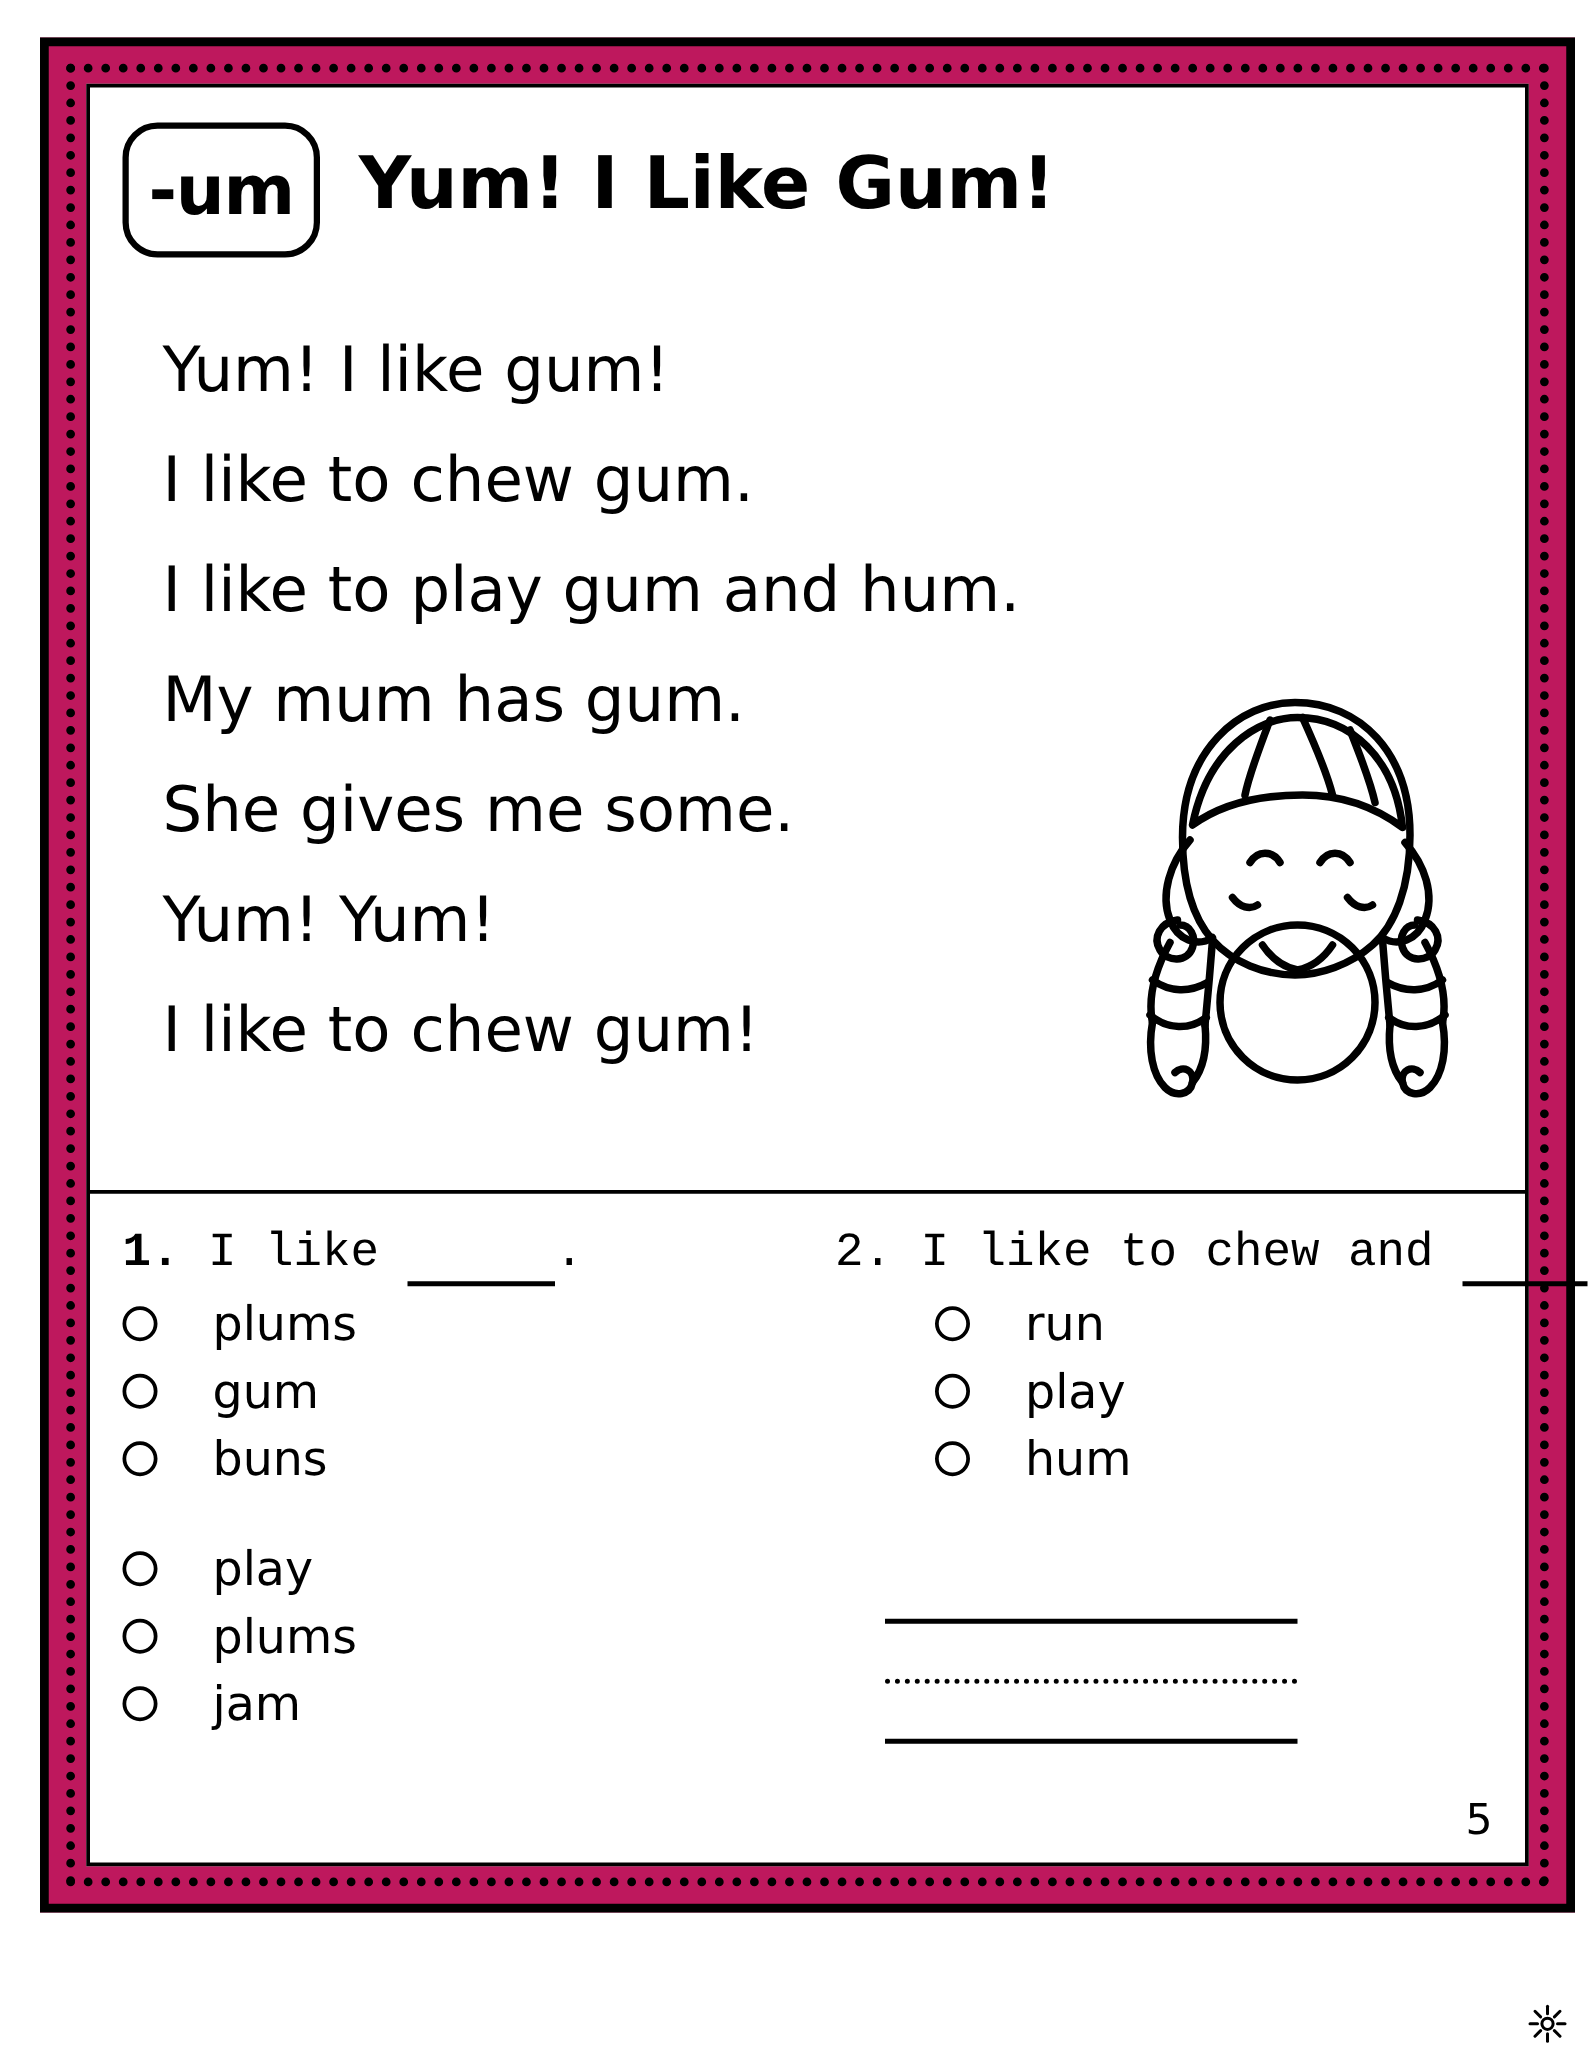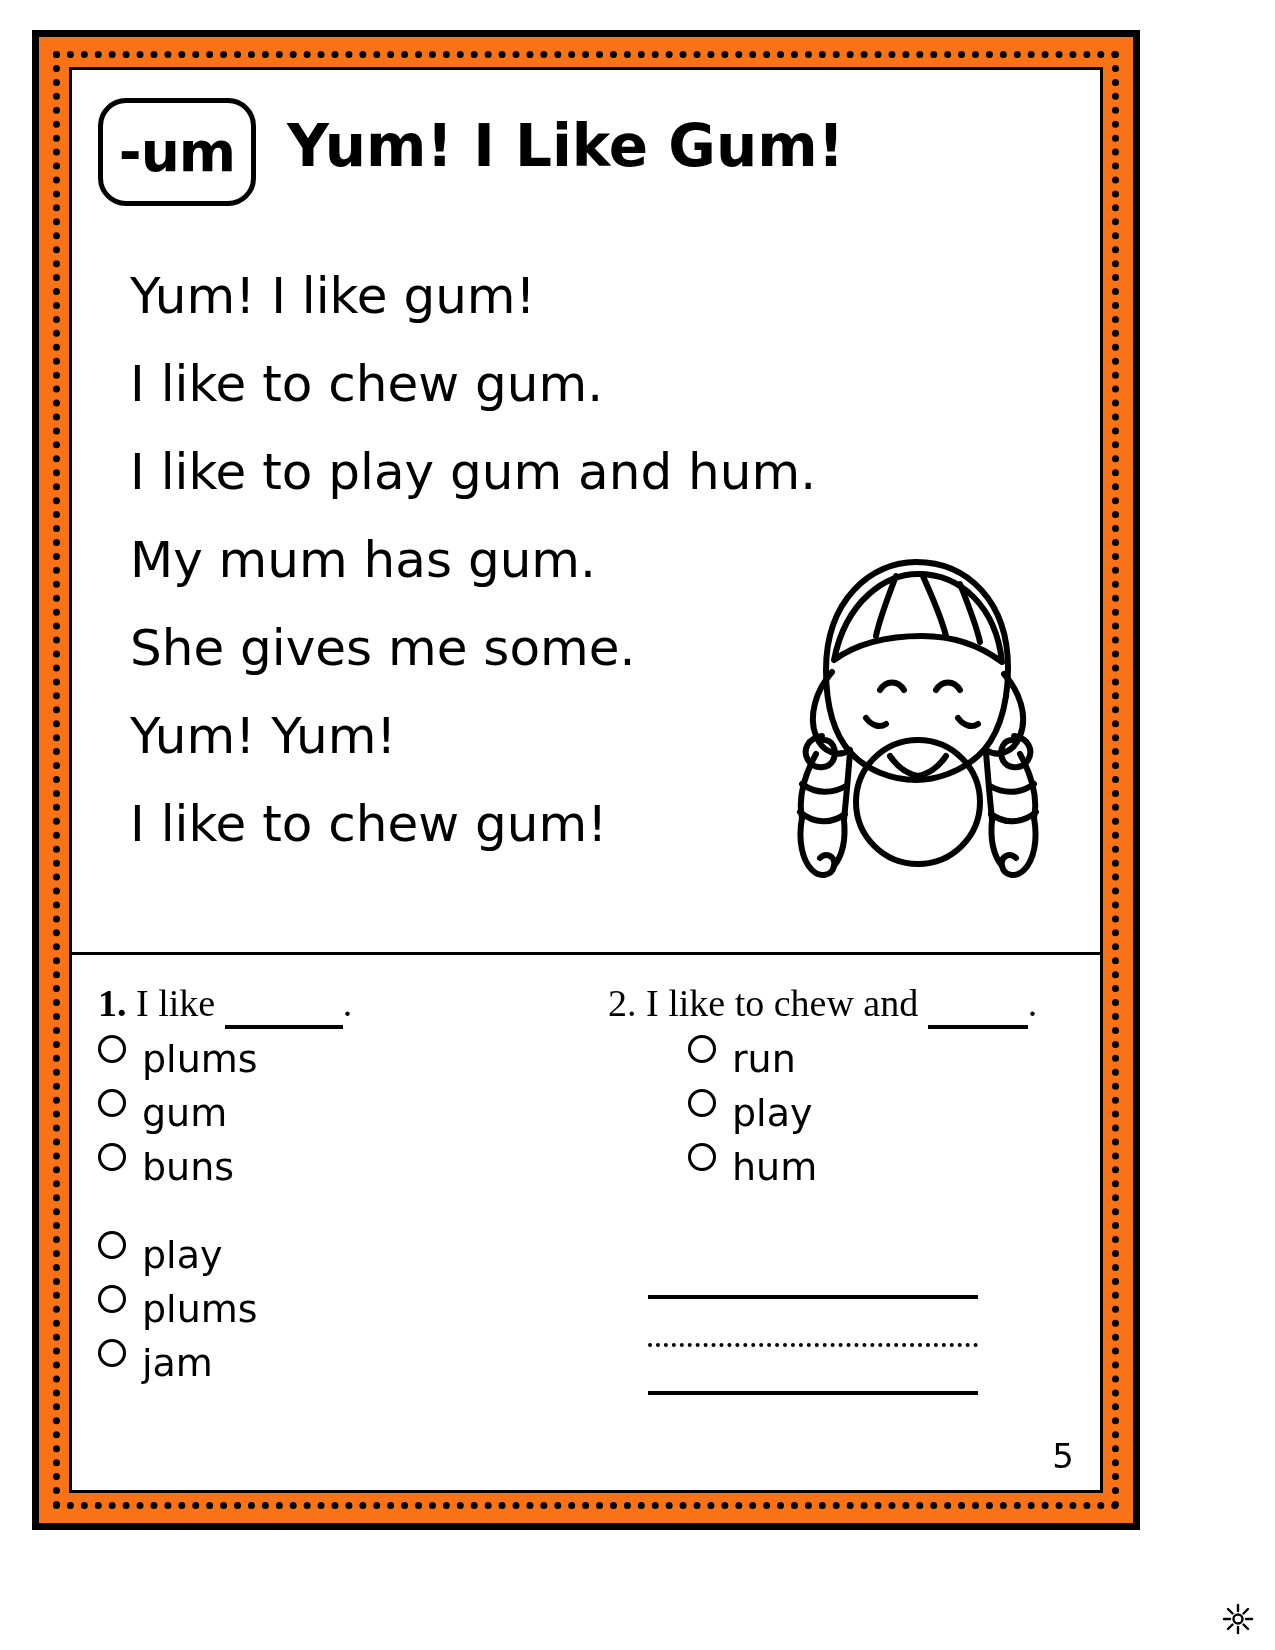--- a/index.html
+++ b/index.html
@@ -14,25 +14,25 @@
     color: #000000;
     position: relative;
     overflow: hidden;
   }
 
   
   .page {
     position: absolute;
     left: 32px;
     top: 30px;
-    width: 1108px;
+    width: 1228px;
     height: 1500px;
     border: 7px solid #000;
     box-sizing: border-box;
-    background: #f97316;
+    background: #be185d;
   }
   .dotted-frame {
     position: absolute;
     left: 14px;
     top: 14px;
     right: 14px;
     bottom: 14px;
     border: 7px dotted #000;
     box-sizing: border-box;
   }
@@ -131,44 +131,46 @@
     width: 100%;
   }
   .qcol {
     width: 50%;
     box-sizing: border-box;
   }
   .qcol.right {
     padding-left: 22px;
   }
   .qtext {
-    font-family: Liberation Serif, serif;
+    font-family: Liberation Mono, monospace;
     font-size: 38px;
     line-height: 52px;
     white-space: nowrap;
     margin-bottom: 6px;
   }
   .qtext .qnum {
     font-weight: bold;
   }
   .blank {
     display: inline-block;
     border-bottom: 4px solid #000;
     vertical-align: bottom;
   }
   .blank.w1 { width: 118px; height: 30px; }
   .blank.w2 { width: 100px; height: 30px; }
   .blank.w3 { width: 116px; height: 30px; }
 
   .choice {
     display: flex;
+    align-items: center;
     margin: 6px 0 6px 0;
     font-family: "DejaVu Sans", sans-serif;
     font-size: 38px;
     line-height: 48px;
+    gap: 28px;
   }
   .choice .bubble {
     width: 28px;
     height: 28px;
     border: 3px solid #000;
     border-radius: 50%;
     margin-right: 16px;
     flex: 0 0 auto;
     box-sizing: border-box;
   }

